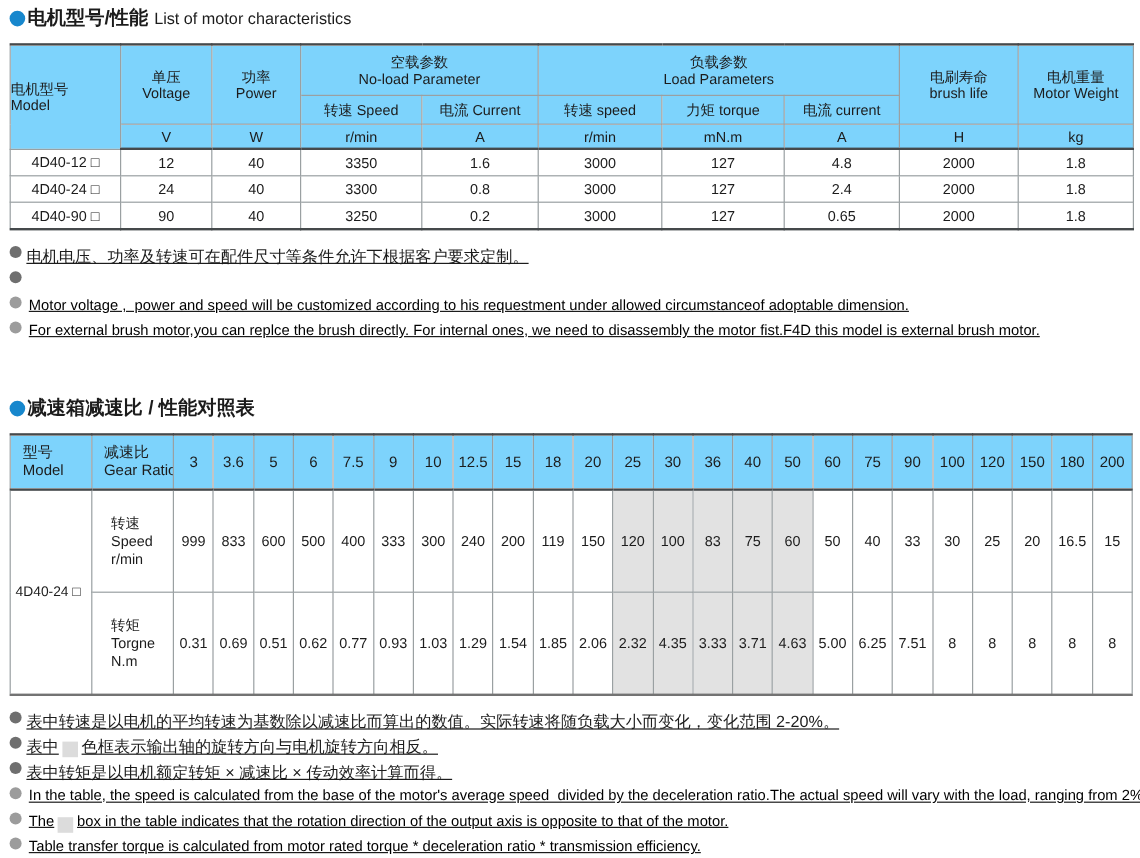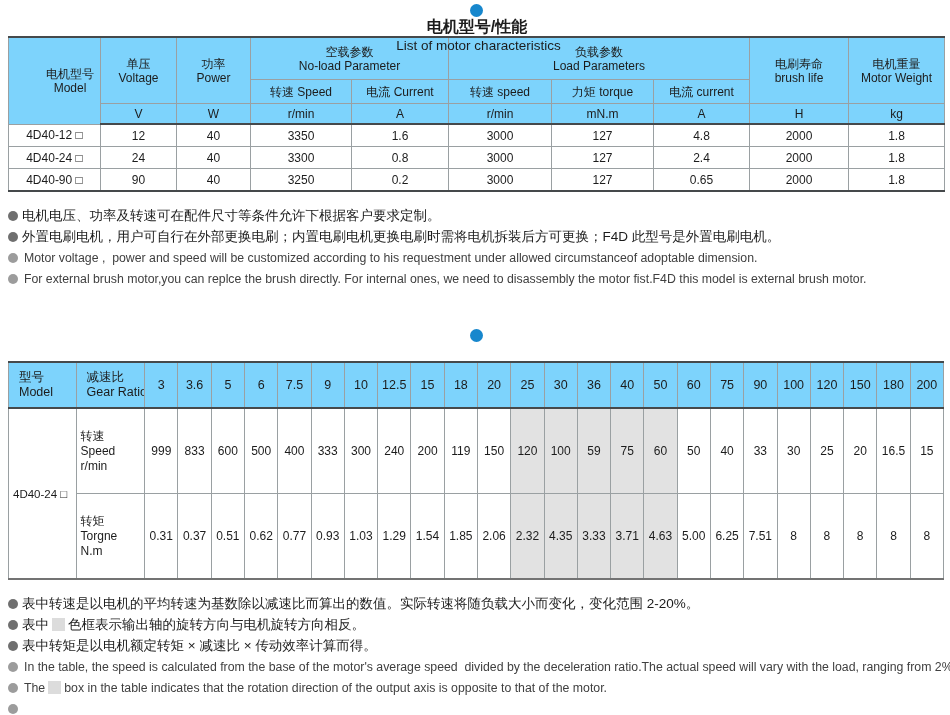--- a/index.html
+++ b/index.html
@@ -1,57 +1,57 @@
 <!DOCTYPE html>
 <html><head>
 <meta charset="utf-8">
 <style>
   html,body{margin:0;padding:0;background:#ffffff;}
   body{width:950px;height:715px;overflow:hidden;
        font-family:"Liberation Sans","DejaVu Sans",sans-serif;color:#1c1c1c;}
   .page{padding:4px 6px 0 8px;}
 
   
-  .sec-title{display:flex;align-items:center;height:22px;flex-direction:column;}
+  .sec-title{display:flex;align-items:center;height:22px;}
   .bullet-blue{width:13px;height:13px;border-radius:50%;background:#1787cd;flex:0 0 auto;}
   .title-cn{font-weight:bold;font-size:16px;margin-left:2px;white-space:pre;}
   .title-en{font-weight:normal;font-size:13.5px;margin-left:5px;white-space:pre;}
 
   
   table{border-collapse:collapse;table-layout:fixed;width:936px;}
   th,td{border:1px solid #9aa0a2;text-align:center;padding:0;font-weight:normal;
         overflow:hidden;white-space:nowrap;}
   thead th{background:#7dd3fc;}
 
   
   .t1{margin-top:10px;border-top:2px solid #45494b;border-bottom:2px solid #45494b;}
   .t1 thead th{font-size:12px;line-height:14px;}
   .t1 thead tr.r1 th{height:41px;}
   .t1 thead tr.r2 th{height:23px;}
   .t1 thead tr.r3 th{height:19px;border-bottom:2px solid #45494b;}
   .t1 tbody td{font-size:12px;height:21px;}
-  .t1 .left{text-align:center;padding-left:31px;}
+  .t1 .left{text-align:left;padding-left:0;}
 
   
   .t2{margin-top:10px;border-top:2px solid #45494b;border-bottom:2px solid #737373;}
   .t2 thead th{font-size:12.5px;line-height:15px;height:44px;border-bottom:2px solid #45494b;}
   .t2 thead th.left{text-align:left;padding-left:10px;}
   .t2 tbody td{font-size:12px;height:84px;}
-  .t2 .label-cell{text-align:left;padding-left:4px;line-height:15px;}
+  .t2 .label-cell{text-align:left;padding-left:16px;line-height:15px;}
   .t2 .model-cell{text-align:left;padding-left:4px;font-size:11.5px;}
   .t2 .shaded{background:#e2e2e2;}
 
   
   .notes{margin-top:13px;}
-  .note{display:flex;align-items:center;height:21px;}
+  .note{display:flex;align-items:flex-start;height:21px;text-decoration:underline;}
   .nb{width:10px;height:10px;border-radius:50%;flex:0 0 auto;margin-right:4px;}
   .note.cn .nb{background:#6f6f6f;}
   .note.en .nb{background:#9c9c9c;margin-right:6px;}
   .note.cn .nt{font-size:13.5px;white-space:pre;}
-  .note.en .nt{font-size:12.3px;white-space:pre;color:#404040;}
+  .note.en .nt{font-size:12.3px;white-space:pre;color:#000000;}
   .graybox{display:inline-block;width:13px;height:13px;background:#dcdcdc;
            margin:0 3px;flex:0 0 auto;align-self:center;}
   .gap-sec2{margin-top:40px;}
 </style>
 </head>
 <body>
 
 <div class="page">
 
   <div class="sec-title">
@@ -163,34 +163,34 @@
       </tbody>
   </table>
 
   <div class="notes" id="notes1">
       <div class="note cn">
         <span class="nb"></span>
         <span class="nt">电机电压、功率及转速可在配件尺寸等条件允许下根据客户要求定制。</span>
       </div>
       <div class="note cn">
         <span class="nb"></span>
-        <span class="nt">外置电刷电机，用户可自行在外部更换电刷；内置电刷电机更换电刷时需将电机拆装后方可更换；F4D 此型号是外置电刷电机。</span>
       </div>
       <div class="note en">
         <span class="nb"></span>
         <span class="nt">Motor voltage ,  power and speed will be customized according to his requestment under allowed circumstanceof adoptable dimension.</span>
       </div>
       <div class="note en">
         <span class="nb"></span>
         <span class="nt">For external brush motor,you can replce the brush directly. For internal ones, we need to disassembly the motor fist.F4D this model is external brush motor.</span>
       </div>
     </div>
 
   <div class="sec-title gap-sec2">
     <span class="bullet-blue"></span>
+    <span class="title-cn">减速箱减速比 / 性能对照表</span>
   </div>
 
   <table class="t2">
     <colgroup id="t2-cols">
         <col style="width: 67px;">
         <col style="width: 68px;">
         <col style="width: 33px;">
         <col style="width: 33px;">
         <col style="width: 33px;">
         <col style="width: 33px;">
@@ -265,40 +265,40 @@
           <td>500</td>
           <td>400</td>
           <td>333</td>
           <td>300</td>
           <td>240</td>
           <td>200</td>
           <td>119</td>
           <td>150</td>
           <td class="shaded">120</td>
           <td class="shaded">100</td>
-          <td class="shaded">59</td>
+          <td class="shaded">83</td>
           <td class="shaded">75</td>
           <td class="shaded">60</td>
           <td>50</td>
           <td>40</td>
           <td>33</td>
           <td>30</td>
           <td>25</td>
           <td>20</td>
           <td>16.5</td>
           <td>15</td>
         </tr>
         <tr>
           <td class="label-cell">
             <div>转矩</div>
             <div>Torgne</div>
             <div>N.m</div>
           </td>
           <td>0.31</td>
-          <td>0.37</td>
+          <td>0.69</td>
           <td>0.51</td>
           <td>0.62</td>
           <td>0.77</td>
           <td>0.93</td>
           <td>1.03</td>
           <td>1.29</td>
           <td>1.54</td>
           <td>1.85</td>
           <td>2.06</td>
           <td class="shaded">2.32</td>
@@ -338,16 +338,17 @@
         <span class="nt">In the table, the speed is calculated from the base of the motor's average speed  divided by the deceleration ratio.The actual speed will vary with the load, ranging from 2% to 20%.</span>
       </div>
       <div class="note en">
         <span class="nb"></span>
         <span class="nt">The</span>
         <span class="graybox"></span>
         <span class="nt">box in the table indicates that the rotation direction of the output axis is opposite to that of the motor.</span>
       </div>
       <div class="note en">
         <span class="nb"></span>
+        <span class="nt">Table transfer torque is calculated from motor rated torque * deceleration ratio * transmission efficiency.</span>
       </div>
     </div>
 
 </div>
 
 </body></html>

